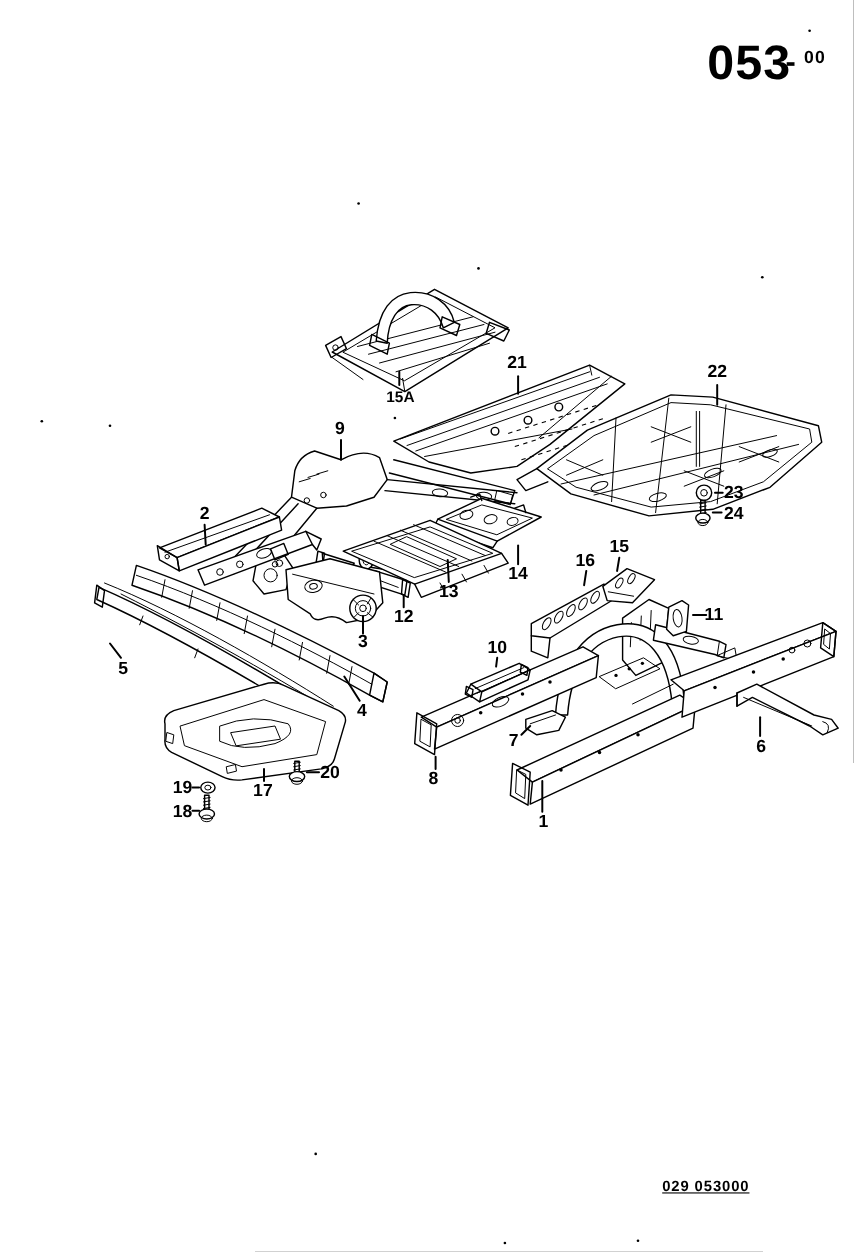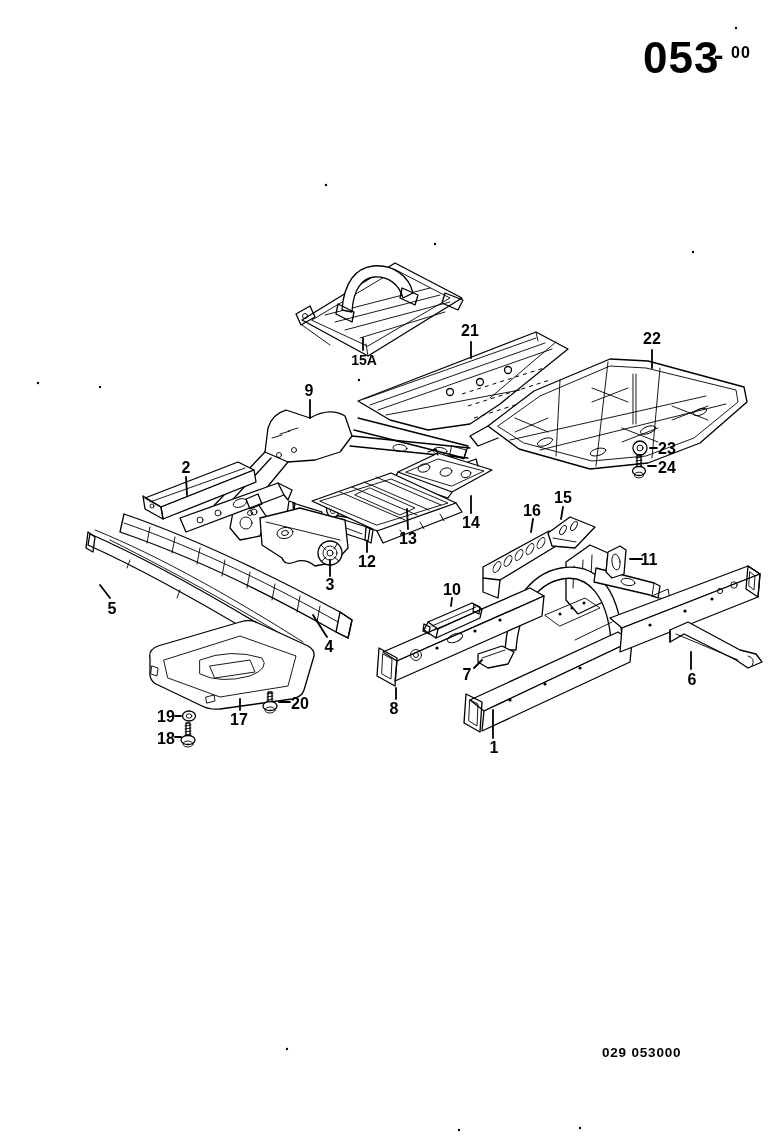--- a/index.html
+++ b/index.html
@@ -5,21 +5,21 @@
   html,body{margin:0;padding:0;background:#888;}
   .page{
     width:776px;height:1138px;position:relative;margin:0 auto;
     background:#ffffff;overflow:hidden;
     font-family:"Liberation Sans",sans-serif;color:#000;
   }
   .hdr{position:absolute;font-weight:700;white-space:nowrap;letter-spacing:0px;}
   #hdr-main{left:643px;top:33px;font-size:44px;letter-spacing:1px;}
   #hdr-sep{left:714px;top:40px;font-size:28px;}
   #hdr-sub{left:731px;top:44px;font-size:16px;letter-spacing:1px;}
-  #footer-code{position:absolute;left:602px;top:1045px;font-size:13.5px;font-weight:700;letter-spacing:0.8px;}
+  #footer-code{position:absolute;left:602px;top:1071px;font-size:13.5px;font-weight:700;letter-spacing:0.8px;text-decoration:underline;}
   svg{position:absolute;left:0;top:0;}
   .ln{fill:none;stroke:#000;stroke-width:1.3;stroke-linejoin:round;stroke-linecap:round;}
   .lnw{fill:#ffffff;stroke:#000;stroke-width:1.3;stroke-linejoin:round;}
   .thin{fill:none;stroke:#000;stroke-width:0.9;stroke-linejoin:round;stroke-linecap:round;}
   .dash{fill:none;stroke:#000;stroke-width:1;stroke-dasharray:4 4;}
   .dot{fill:#000;stroke:none;}
   .leader{fill:none;stroke:#000;stroke-width:1.8;stroke-linecap:round;}
   .callout{font-family:"Liberation Sans",sans-serif;font-weight:700;fill:#000;}
 </style>
 </head>

